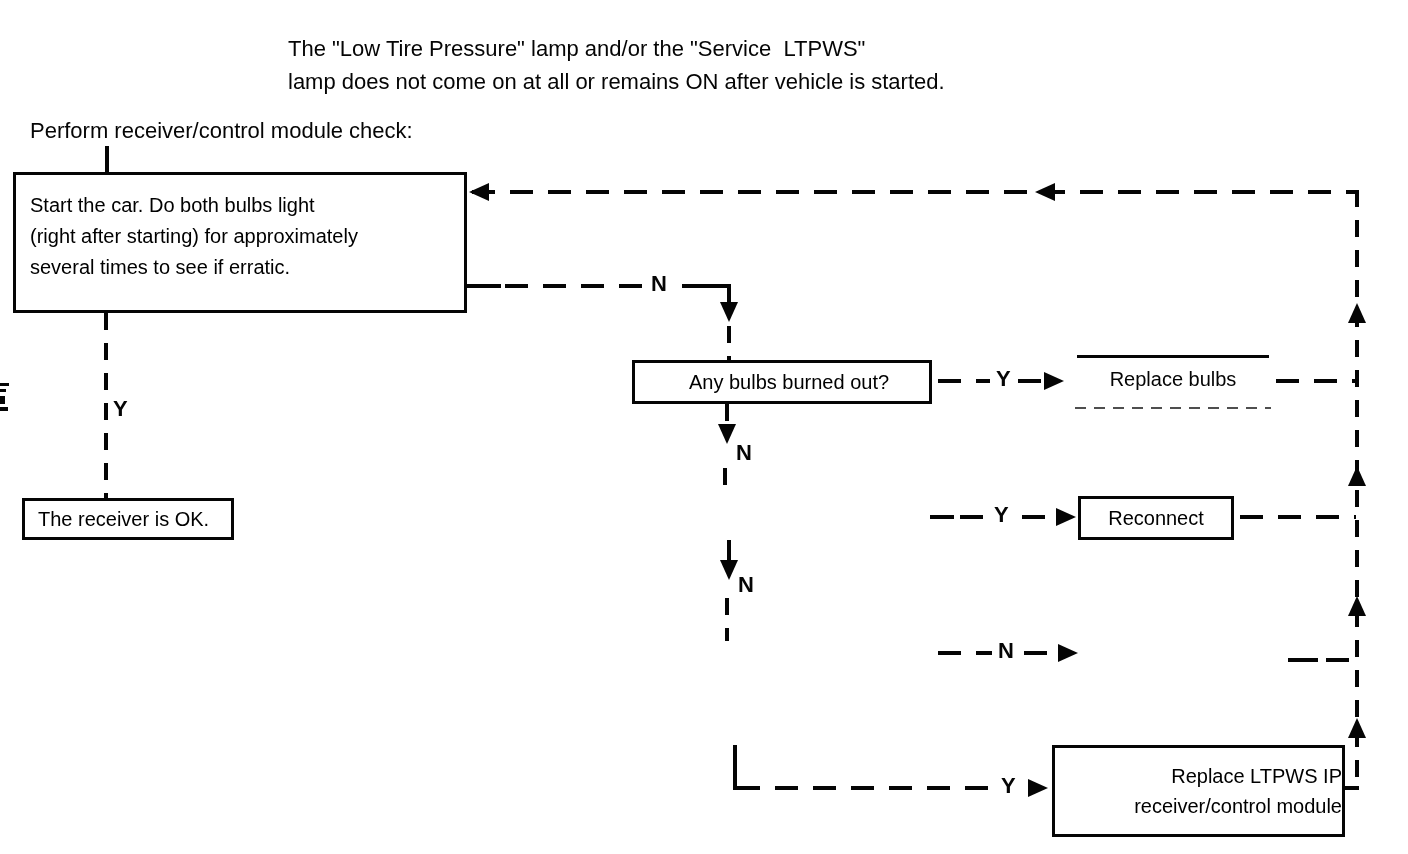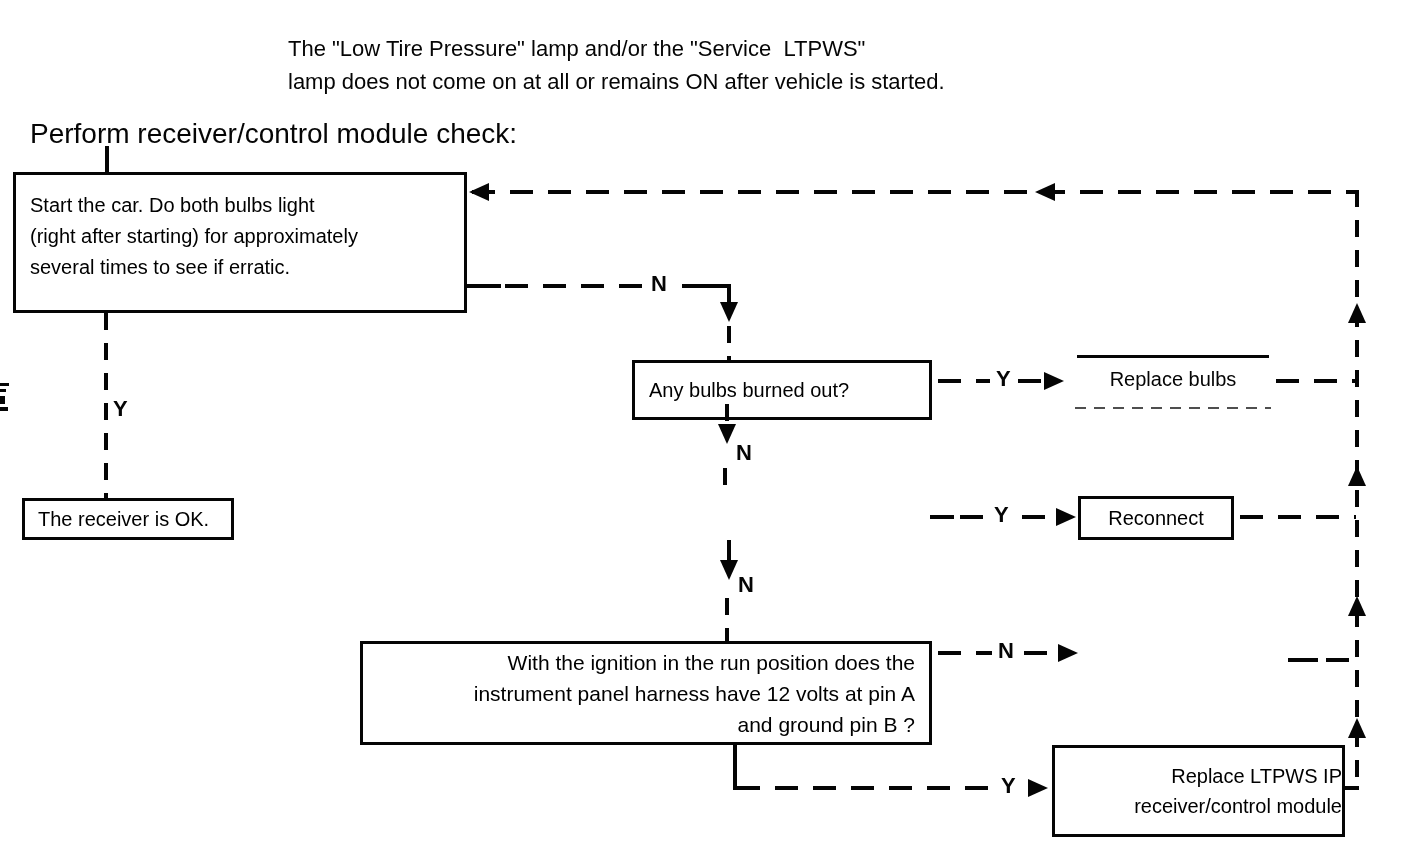--- a/index.html
+++ b/index.html
@@ -25,21 +25,21 @@
   .arr-u{border-left:9px solid transparent;border-right:9px solid transparent;border-bottom:20px solid #050505;}
   .lbl{position:absolute;font-weight:700;font-size:22px;color:#050505;}
 </style>
 </head>
 <body>
 
 <div id="canvas">
 
   <div class="abs txt pre" style="left:288px;top:36px;font-size:22px;">The "Low Tire Pressure" lamp and/or the "Service  LTPWS"</div>
   <div class="abs txt pre" style="left:288px;top:69px;font-size:22px;">lamp does not come on at all or remains ON after vehicle is started.</div>
-  <div class="abs txt" style="left:30px;top:118px;font-size:28px;">Perform receiver/control module check:</div>
+  <div class="abs txt" style="left:30px;top:118px;font-size:22px;">Perform receiver/control module check:</div>
 
   <div class="abs">
     <div class="abs" style="left:0;top:383px;width:9px;height:3px;background:#050505;"></div>
     <div class="abs" style="left:0;top:389px;width:6px;height:3px;background:#050505;"></div>
     <div class="abs" style="left:0;top:396px;width:5px;height:8px;background:#050505;"></div>
     <div class="abs" style="left:0;top:407px;width:8px;height:4px;background:#050505;"></div>
   </div>
 
   <div class="vline" style="left:105px;top:146px;height:27px;"></div>
 
@@ -57,21 +57,21 @@
   </div>
 
   <div class="hline" style="left:467px;top:284px;width:34px;"></div>
   <div class="hdash" style="left:505px;top:284px;width:143px;"></div>
   <div class="lbl" style="left:651px;top:271px;">N</div>
   <div class="hline" style="left:682px;top:284px;width:49px;"></div>
   <div class="vline" style="left:727px;top:284px;height:20px;"></div>
   <div class="arr arr-d" style="left:720px;top:302px;"></div>
   <div class="vdash" style="left:727px;top:326px;height:34px;"></div>
 
-  <div class="box" style="left:632px;top:360px;width:300px;height:60px;padding-left:14px;">
+  <div class="box" style="left:632px;top:360px;width:300px;height:44px;padding-left:14px;text-align:center;">
     <div>Any bulbs burned out?</div>
   </div>
 
   <div class="hdash" style="left:938px;top:379px;width:52px;"></div>
   <div class="lbl" style="left:996px;top:366px;">Y</div>
   <div class="hdash" style="left:1018px;top:379px;width:24px;"></div>
   <div class="arr arr-r" style="left:1044px;top:372px;"></div>
 
   <div class="abs" style="left:1075px;top:355px;width:196px;height:54px;">
     <div class="abs" style="left:2px;top:0;width:192px;height:3px;background:#050505;"></div>
@@ -95,25 +95,20 @@
   <div class="box" style="left:1078px;top:496px;width:156px;height:44px;align-items:center;">
     <div>Reconnect</div>
   </div>
   <div class="hdash" style="left:1240px;top:515px;width:116px;"></div>
 
   <div class="vline" style="left:727px;top:540px;height:22px;"></div>
   <div class="arr arr-d" style="left:720px;top:560px;"></div>
   <div class="lbl" style="left:738px;top:572px;">N</div>
   <div class="vdash" style="left:725px;top:598px;height:43px;"></div>
 
-  <div class="box" style="left:360px;top:641px;width:572px;height:104px;padding-right:14px;text-align:right;font-size:21px;">
-    <div>With the ignition in the run position does the</div>
-    <div>instrument panel harness have 12 volts at pin A</div>
-    <div>and ground pin B ?</div>
-  </div>
 
   <div class="hdash" style="left:938px;top:651px;width:54px;"></div>
   <div class="lbl" style="left:998px;top:638px;">N</div>
   <div class="hdash" style="left:1024px;top:651px;width:26px;"></div>
   <div class="arr arr-r" style="left:1058px;top:644px;"></div>
 
   <div class="hline" style="left:1288px;top:658px;width:30px;"></div>
   <div class="hdash" style="left:1326px;top:658px;width:30px;"></div>
 
   <div class="vline" style="left:733px;top:745px;height:45px;"></div>

